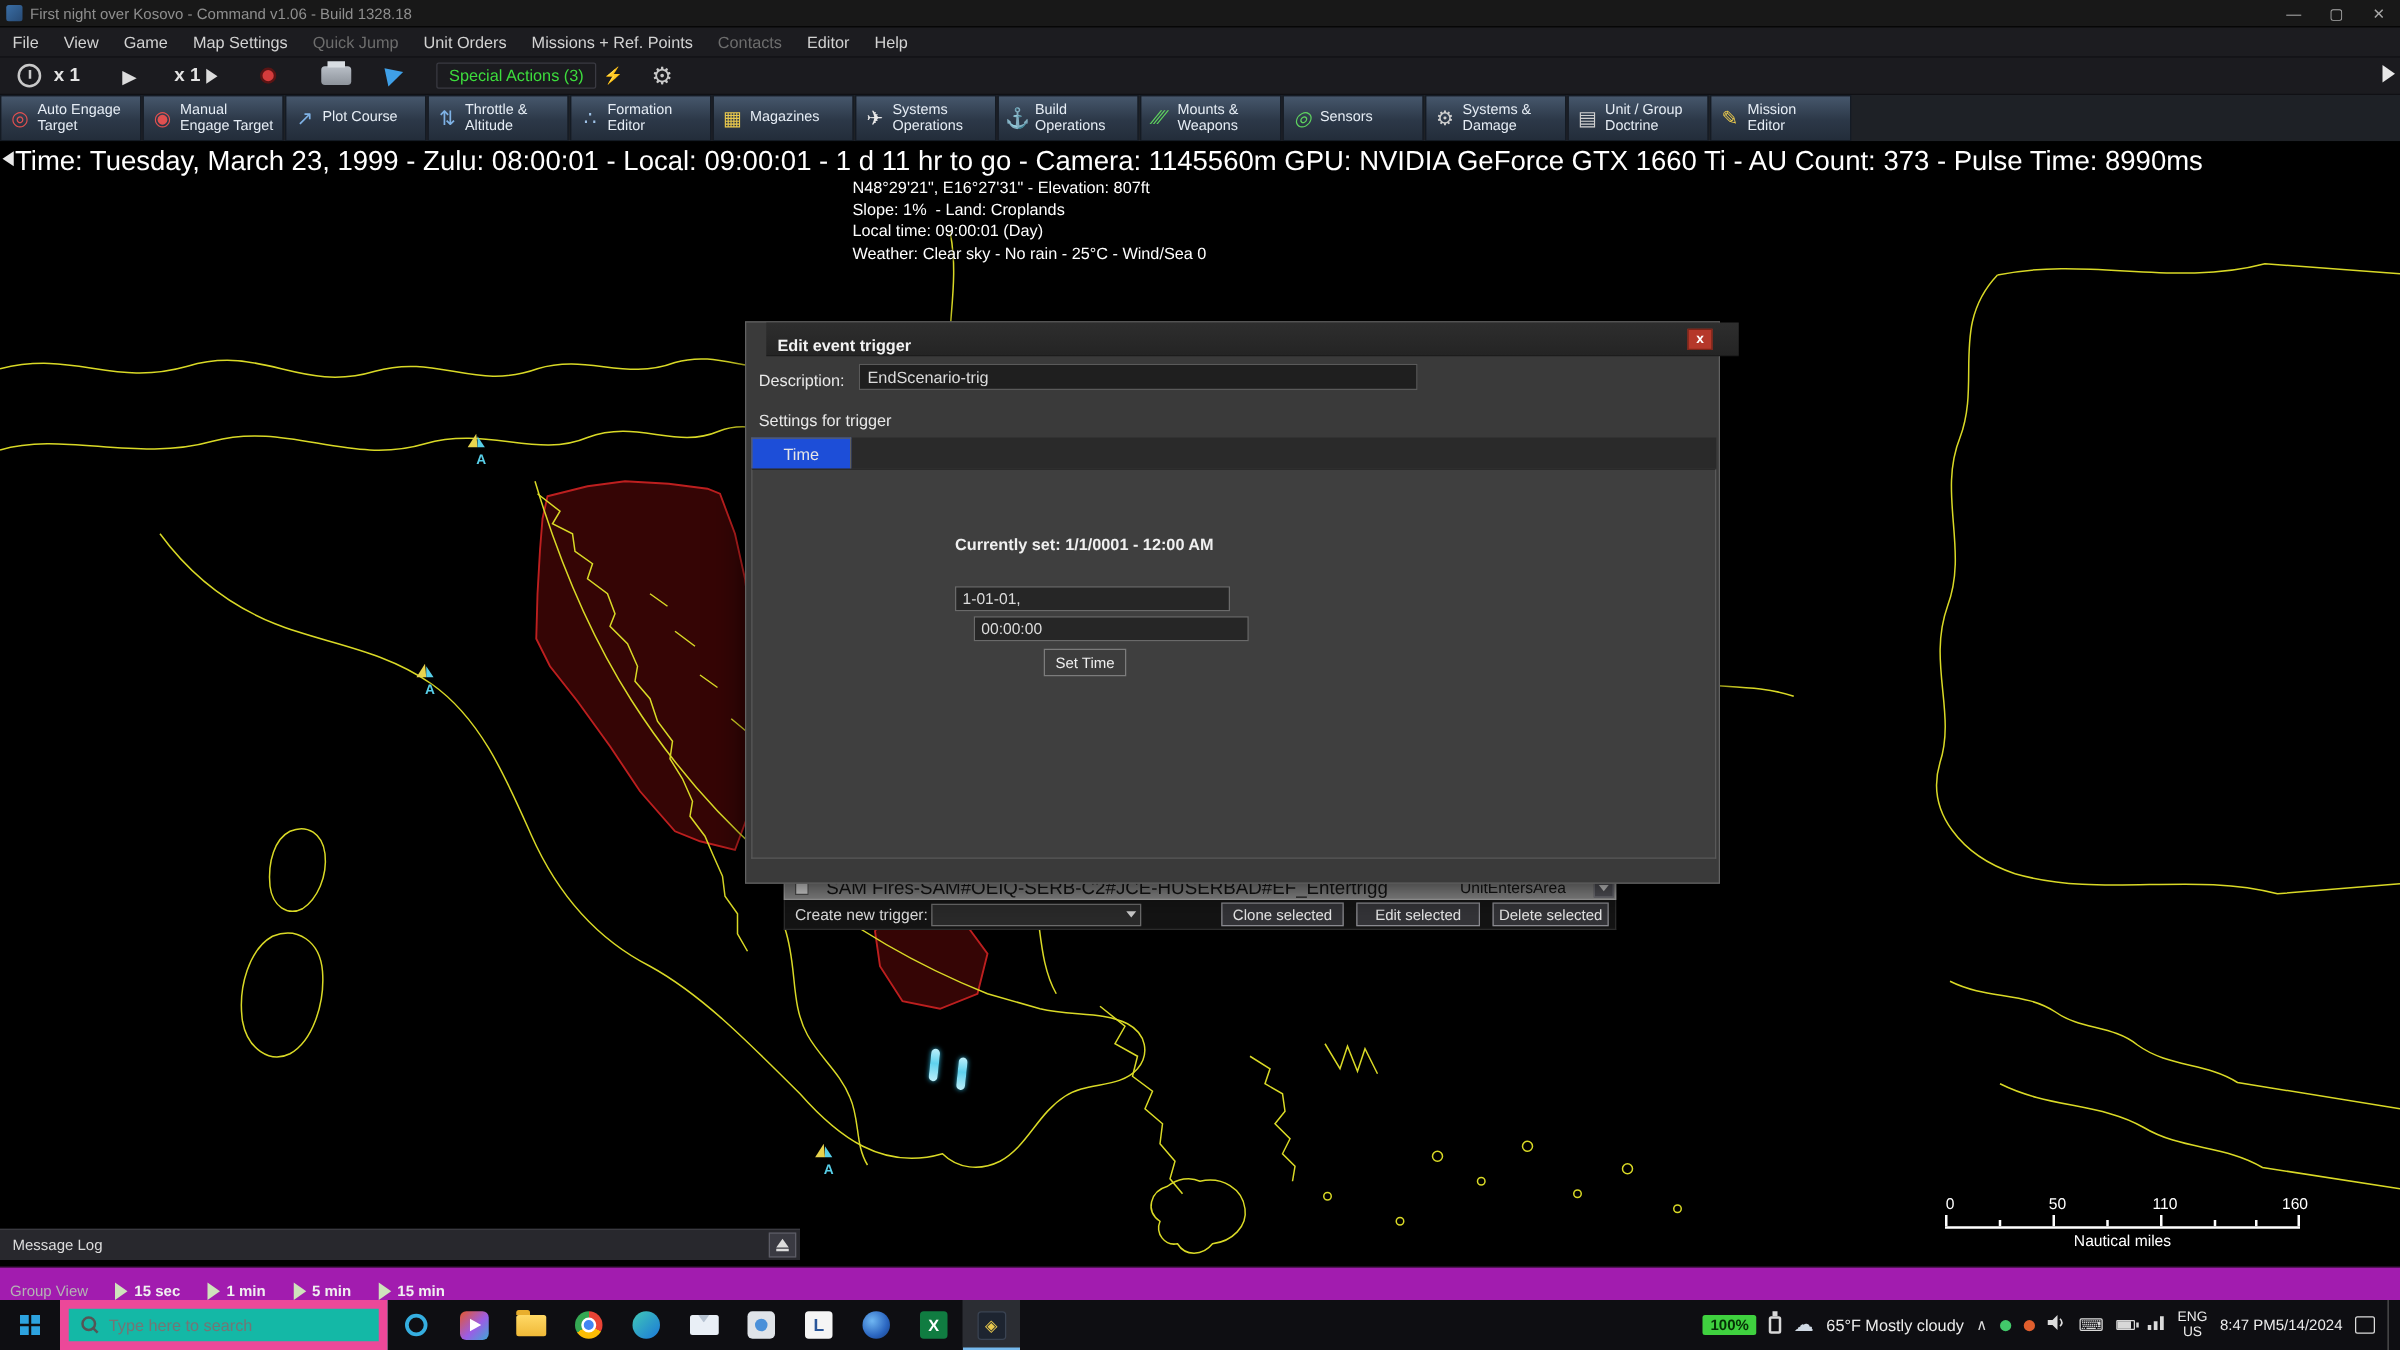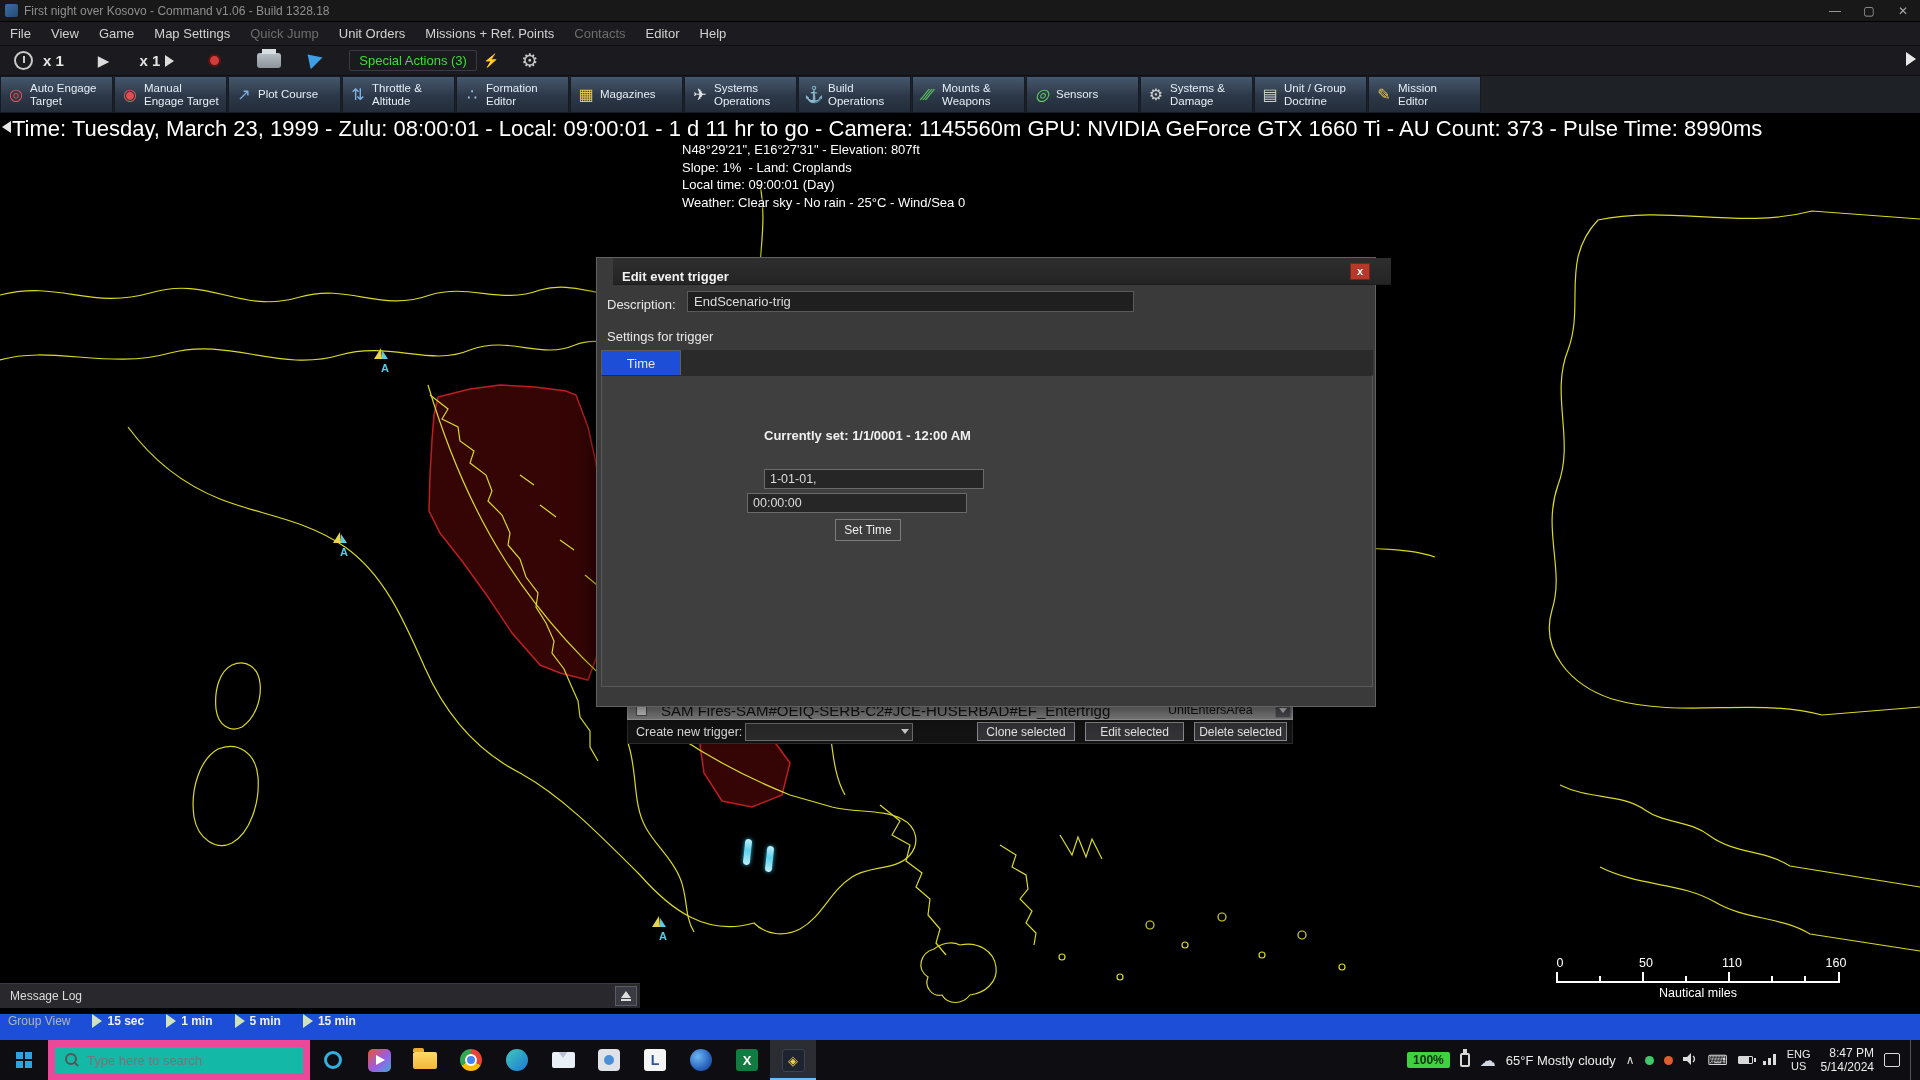--- a/index.html
+++ b/index.html
@@ -97,25 +97,25 @@
   #dialog .dtitle b{font-size:13px;color:#f2f2f2;margin-left:9px;font-weight:bold}
   #dialog .dclose{position:absolute;right:5px;top:5px;width:20px;height:17px;background:#b5382a;border:1px solid #7e2418;color:#fff;font-size:11px;font-weight:bold;text-align:center;line-height:15px;cursor:default}
   #dialog .desc-lbl{position:absolute;left:10px;top:39px;font-size:13px;color:#e8e8e8}
   #dialog .desc-in{position:absolute;left:90px;top:33px;width:447px;height:21px;background:#1f1f1f;border:1px solid #5a5a5a;color:#dcdcdc;font-size:13px;padding:0 6px;font-family:"Liberation Sans",sans-serif}
   #dialog .settings-lbl{position:absolute;left:10px;top:71px;font-size:13px;color:#e8e8e8}
   #dialog .tabstrip{position:absolute;left:4px;top:92px;width:772px;height:25px;background:#2a2a2a}
   #dialog .tab{width:80px;height:25px;background:#1d4ed8;border:1px solid #5e5e5e;border-bottom:none;color:#e6e6e6;font-size:13px;display:flex;align-items:center;justify-content:center}
   #dialog .panel{position:absolute;left:4px;top:117px;width:772px;height:312px;background:#3f3f3f;border:1px solid #585858;border-top:1px solid #2a2a2a}
   #dialog .current{position:absolute;left:167px;top:170px;font-size:13px;font-weight:bold;color:#f0f0f0}
   #dialog .date-in{position:absolute;left:167px;top:211px;width:220px;height:20px;background:#262626;border:1px solid #6a6a6a;color:#dcdcdc;font-size:12.5px;padding:0 5px;font-family:"Liberation Sans",sans-serif}
-  #dialog .time-in{position:absolute;left:150px;top:235px;width:220px;height:20px;background:#262626;border:1px solid #6a6a6a;color:#dcdcdc;font-size:12.5px;padding:0 5px;font-family:"Liberation Sans",sans-serif}
+  #dialog .time-in{position:absolute;left:182px;top:235px;width:220px;height:20px;background:#262626;border:1px solid #6a6a6a;color:#dcdcdc;font-size:12.5px;padding:0 5px;font-family:"Liberation Sans",sans-serif}
   #dialog .settime{position:absolute;left:238px;top:261px;width:66px;height:22px;background:#3d3d3d;border:1px solid #7c7c7c;color:#eee;font-size:12px;display:flex;align-items:center;justify-content:center;cursor:default}
 
   
-  #groupbar{position:absolute;left:0;top:1013px;width:100%;height:27px;background:#1d4ed8;z-index:7;display:flex;align-items:flex-start;border-top:1px solid #060606}
+  #groupbar{position:absolute;left:0;top:1013px;width:100%;height:27px;background:#a21caf;z-index:7;display:flex;align-items:flex-end;border-top:1px solid #060606}
   #groupbar .gv{font-size:12px;color:#b4b4b4;margin-left:8px}
   .gv-item{display:flex;align-items:center;margin-left:22px}
   .gv-item .tri{width:0;height:0;border-left:10px solid #cfe3bc;border-top:7px solid transparent;border-bottom:7px solid transparent;margin-right:5px}
   .gv-item .txt{font-size:12px;font-weight:bold;color:#f0f0f0}
 
   
   #taskbar{position:absolute;left:0;top:1040px;width:100%;height:40px;background:#0e0e12;z-index:8;display:flex;align-items:center}
   .tb-start{width:48px;height:40px;display:flex;align-items:center;justify-content:center}
   .win-logo{display:grid;grid-template-columns:7px 7px;grid-template-rows:7px 7px;gap:2px}
   .win-logo i{background:#2da3e0}
@@ -150,21 +150,21 @@
   .ic-cloud{font-size:16px;color:#cfd8e3}
   .tb-weather{font-size:13px;color:#ececec;white-space:nowrap}
   .tb-chev{font-size:12px;color:#dcdcdc}
   .dot-green{width:9px;height:9px;border-radius:50%;background:#42c86a}
   .dot-red{width:9px;height:9px;border-radius:50%;background:#e05e2d}
   .ic-kbd{font-size:14px;color:#d8d8d8}
   .ic-batt{width:15px;height:8px;border:1.5px solid #d8d8d8;border-radius:1px;position:relative;background:linear-gradient(90deg,#d8d8d8 80%,transparent 80%)}
   .ic-batt::after{content:"";position:absolute;right:-4px;top:1px;width:2px;height:4px;background:#d8d8d8}
   .tb-lang{display:flex;flex-direction:column;align-items:center;line-height:12px}
   .tb-lang b{font-size:11px;color:#ececec;font-weight:normal}
-  .tb-clock{display:flex;flex-direction:column;align-items:flex-end;line-height:14px}
+  .tb-clock{display:flex;align-items:flex-end;line-height:14px}
   .tb-clock b{font-size:12px;color:#ececec;font-weight:normal;white-space:nowrap}
   .ic-notif{width:16px;height:14px;border:1.6px solid #dcdcdc;border-radius:2px}
   .show-desktop{width:6px;height:40px;border-left:1px solid #555}
 </style>
 </head>
 <body>
 
 <div id="screen">
 
   <div id="titlebar">

